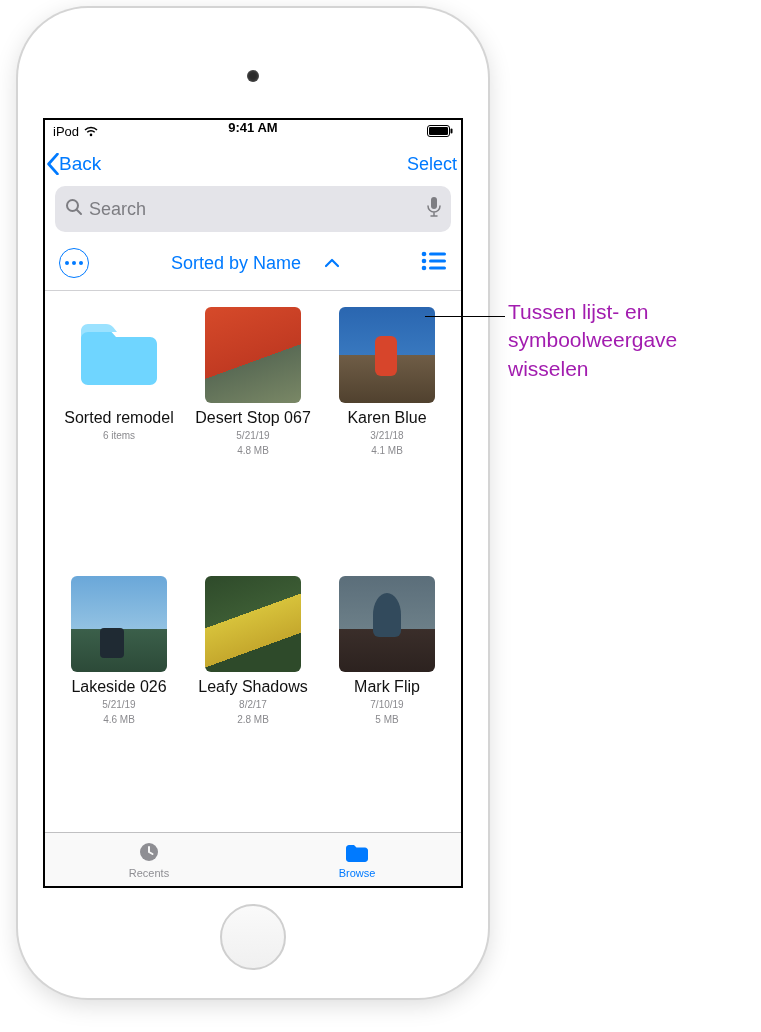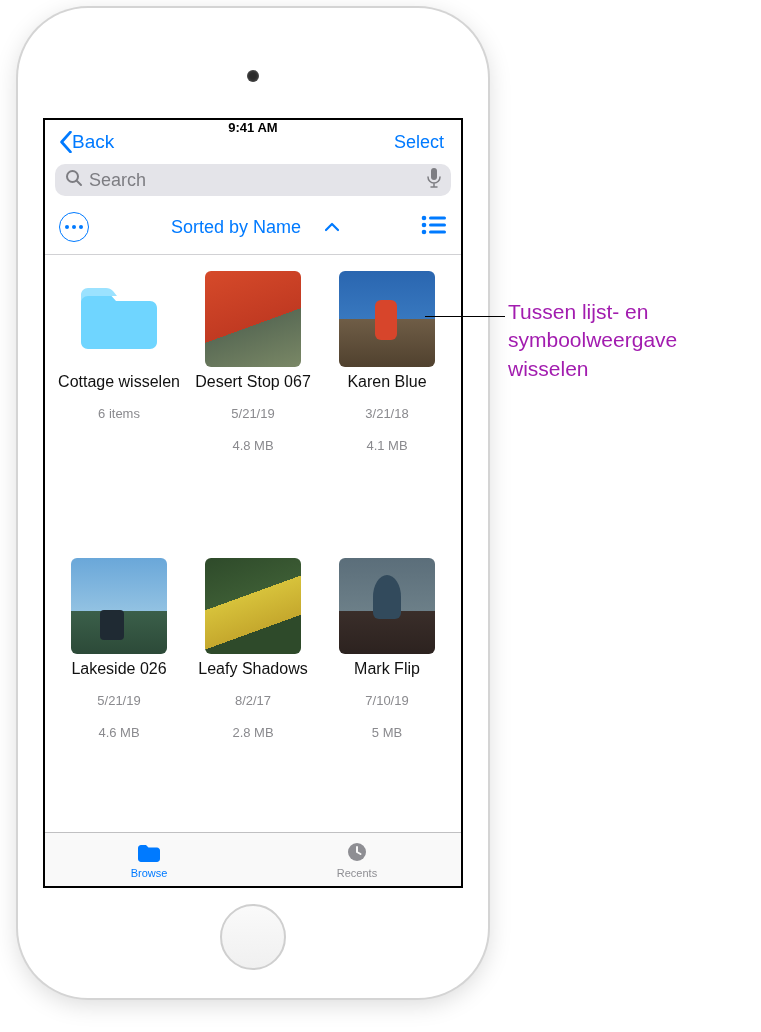--- a/index.html
+++ b/index.html
@@ -62,34 +62,34 @@
   }
   .status-left, .status-right { display: flex; align-items: center; gap: 4px; }
   .status-center { position: absolute; left: 50%; top:112px; transform: translateX(-50%); font-size:13px; font-weight:600;}
   .wifi-icon svg, .battery-icon svg { display:block; }
   
   .nav-bar {
     height: 44px;
     display: flex;
     align-items: center;
     justify-content: space-between;
-    padding: 0 13px;
+    padding: 0 0;
   }
   .nav-back {
     display: flex; align-items: center; color: #007aff; font-size: 19px;
   }
   .nav-back svg { margin-right: -2px; }
   .nav-title { font-size: 19px; font-weight: 700; letter-spacing: -0.2px; text-align: center; flex:1; }
   .nav-select { color: #007aff; font-size: 18px; padding-right:4px;}
   
   .search-wrap { padding: 0 10px 6px 10px; }
   .search-field {
     background: #e4e4e9;
     border-radius: 10px;
-    height: 32px;
+    height: 46px;
     display: flex;
     align-items: center;
     padding: 0 10px;
     color: #7d7d82;
     font-size: 18px;
   }
   .search-field .mag { margin-right: 6px; }
   .search-field .mic { margin-left: auto; }
   
   .sort-row {
@@ -124,21 +124,21 @@
   }
   .item { text-align: center; }
   .thumb {
     width: 96px; height: 96px;
     margin: 0 auto 6px auto;
     border-radius: 6px;
     overflow: hidden;
   }
   .folder-thumb svg { width: 96px; height: 96px; }
   .item-name { font-size: 16px; font-weight: 400; line-height: 1.15; color: #111; }
-  .item-meta { font-size: 13px; color: #8a8a8e; line-height: 1.3; margin-top: 15px;}
+  .item-meta { font-size: 10px; color: #8a8a8e; line-height: 1.3; margin-top: 2px;}
   
   .tab-bar {
     height: 54px;
     border-top: 1px solid #c0c0c2;
     background: #f7f7f7cc;
     display: flex;
   }
   .tab {
     flex:1;
     display:flex; flex-direction:column; align-items:center; justify-content:center; gap:1px;
@@ -175,20 +175,39 @@
   .ph5::after{content:"";position:absolute;left:35%;top:18%;width:28px;height:44px;background:#324a5c;border-radius:50% 50% 6px 6px;}
 </style>
 </head>
 <body>
 
 <div class="device">
   <div class="camera"></div>
 
   <div class="screen">
 
+    <div class="status-bar">
+      <div class="status-left">
+        <span>iPod</span>
+        <span class="wifi-icon">
+          <svg width="16" height="12" viewBox="0 0 16 12">
+              <path d="M8 11.2a1.3 1.3 0 100-2.6 1.3 1.3 0 000 2.6zM4.8 7.8a4.5 4.5 0 016.4 0l1-1a6 6 0 00-8.5 0l1 1zM2.5 5.5a7.8 7.8 0 0111 0l1-1a9.2 9.2 0 00-13 0l1 1z" fill="#000"></path>
+            </svg>
+        </span>
+      </div>
+      <div class="status-right">
+        <span class="battery-icon">
+          <svg width="26" height="12" viewBox="0 0 26 12">
+              <rect x="0.5" y="0.5" width="22" height="11" rx="2.5" fill="none" stroke="#000"></rect>
+              <rect x="2" y="2" width="19" height="8" rx="1.2" fill="#000"></rect>
+              <rect x="23.5" y="3.5" width="2" height="5" rx="1" fill="#000"></rect>
+            </svg>
+        </span>
+      </div>
+    </div>
     <div class="status-center">9:41 AM</div>
 
     <div class="nav-bar">
       <div class="nav-back">
         <svg width="16" height="22" viewBox="0 0 12 20">
             <path d="M10 1L2 10l8 9" stroke="#007aff" stroke-width="2.5" fill="none" stroke-linecap="round" stroke-linejoin="round"></path>
           </svg>
         <span>Back</span>
       </div>
       <div class="nav-select">Select</div>
@@ -240,21 +259,21 @@
 
     <div class="grid">
 
       <div class="item">
         <div class="thumb folder-thumb">
           <svg viewBox="0 0 96 96">
               <path d="M10 28c0-4 3-7 7-7h20l8 9h34c4 0 7 3 7 7v34c0 4-3 7-7 7H17c-4 0-7-3-7-7V28z" fill="#6fd5ff"></path>
               <path d="M10 24c0-4 3-7 7-7h18c3 0 5 1 7 3l4 5H17c-4 0-7 3-7 7v-8z" fill="#9be2ff"></path>
             </svg>
         </div>
-        <div class="item-name">Cottage wisselen</div>
+        <div class="item-name">Sorted remodel</div>
         <div class="item-meta">6 items</div>
       </div>
 
       <div class="item">
         <div class="thumb ph1"></div>
         <div class="item-name">Desert Stop 067</div>
         <div class="item-meta">5/21/19</div>
         <div class="item-meta">4.8 MB</div>
       </div>
 
@@ -281,37 +300,37 @@
 
       <div class="item">
         <div class="thumb ph5"></div>
         <div class="item-name">Mark Flip</div>
         <div class="item-meta">7/10/19</div>
         <div class="item-meta">5 MB</div>
       </div>
     </div>
 
     <div class="tab-bar">
-      <div class="tab active">
-        <span>
-          <svg viewBox="0 0 28 24">
-              <path d="M3 8c0-1.6 1.4-3 3-3h5l2.5 2.5H22c1.6 0 3 1.4 3 3V19c0 1.6-1.4 3-3 3H6c-1.6 0-3-1.4-3-3V8z" fill="#007aff"></path>
-            </svg>
-        </span>
-        <span>Browse</span>
-      </div>
       <div class="tab">
         <span>
           <svg viewBox="0 0 28 24">
               <circle cx="14" cy="12" r="9" fill="#8e8e93"></circle>
               <path d="M14 7v5l3.5 2" stroke="#f7f7f7" stroke-width="2" fill="none" stroke-linecap="round"></path>
             </svg>
         </span>
         <span>Recents</span>
       </div>
+      <div class="tab active">
+        <span>
+          <svg viewBox="0 0 28 24">
+              <path d="M3 8c0-1.6 1.4-3 3-3h5l2.5 2.5H22c1.6 0 3 1.4 3 3V19c0 1.6-1.4 3-3 3H6c-1.6 0-3-1.4-3-3V8z" fill="#007aff"></path>
+            </svg>
+        </span>
+        <span>Browse</span>
+      </div>
     </div>
 
   </div>
 
   <div class="home-button"></div>
 </div>
 
 <div class="callout-line"></div>
 <div class="callout">Tussen lijst- en symboolweergave wisselen</div>
 

